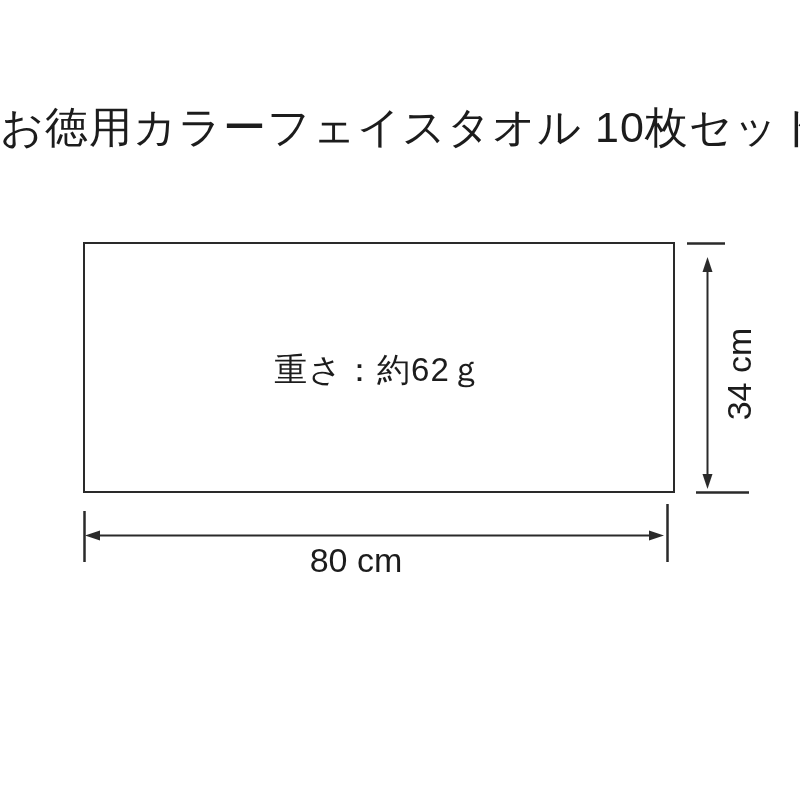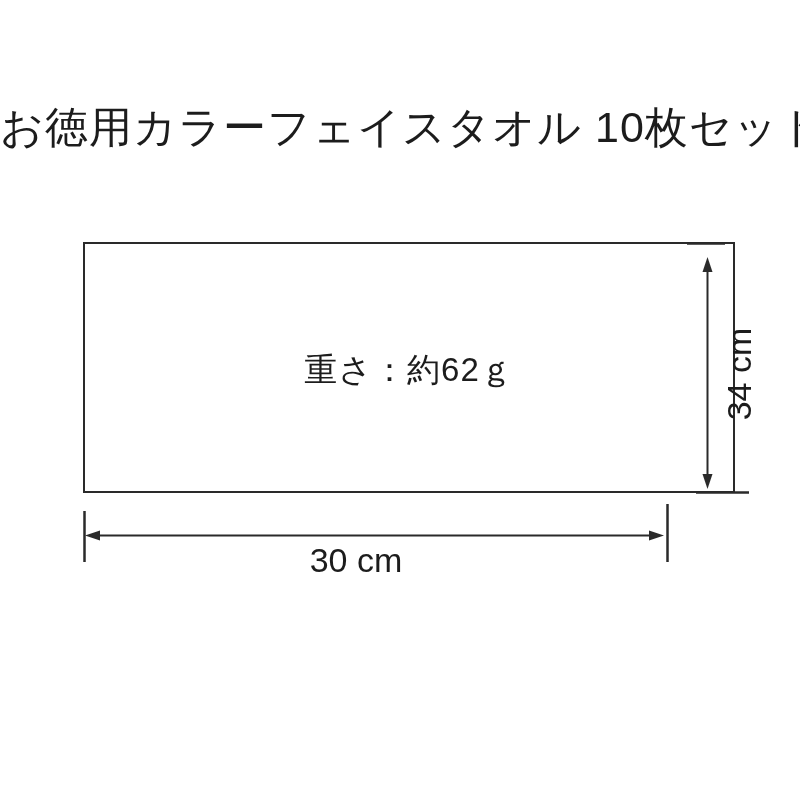--- a/index.html
+++ b/index.html
@@ -26,21 +26,21 @@
     line-height: 1.15;
     letter-spacing: 1px;
     font-weight: 400;
     color: #1c1c1c;
     white-space: nowrap;
   }
   .towel-rect {
     position: absolute;
     left: 83px;
     top: 242px;
-    width: 652px;
+    width: 592px;
     height: 251px;
     box-sizing: border-box;
     border: 2px solid #2a2a2a;
     background: #ffffff;
     display: flex;
     align-items: center;
     justify-content: center;
   }
   .weight-label {
     font-size: 33px;
@@ -94,17 +94,17 @@
     <polygon points="85,535.5 100,530.5 100,540.5" fill="#2a2a2a"></polygon>
     <polygon points="664,535.5 649,530.5 649,540.5" fill="#2a2a2a"></polygon>
 
     <line x1="687" y1="243.5" x2="725" y2="243.5" stroke-width="2.5" stroke="#2a2a2a"></line>
     <line x1="696" y1="492.5" x2="749" y2="492.5" stroke-width="2.5" stroke="#2a2a2a"></line>
     <line x1="707.5" y1="268" x2="707.5" y2="478" stroke-width="2" stroke="#2a2a2a"></line>
     <polygon points="707.5,257 702.5,272 712.5,272" fill="#2a2a2a"></polygon>
     <polygon points="707.5,489 702.5,474 712.5,474" fill="#2a2a2a"></polygon>
   </svg>
 
-  <div class="width-label">30 cm</div>
+  <div class="width-label">80 cm</div>
 
   <div class="height-label">34 cm</div>
 
 </div>
 
 </body></html>

